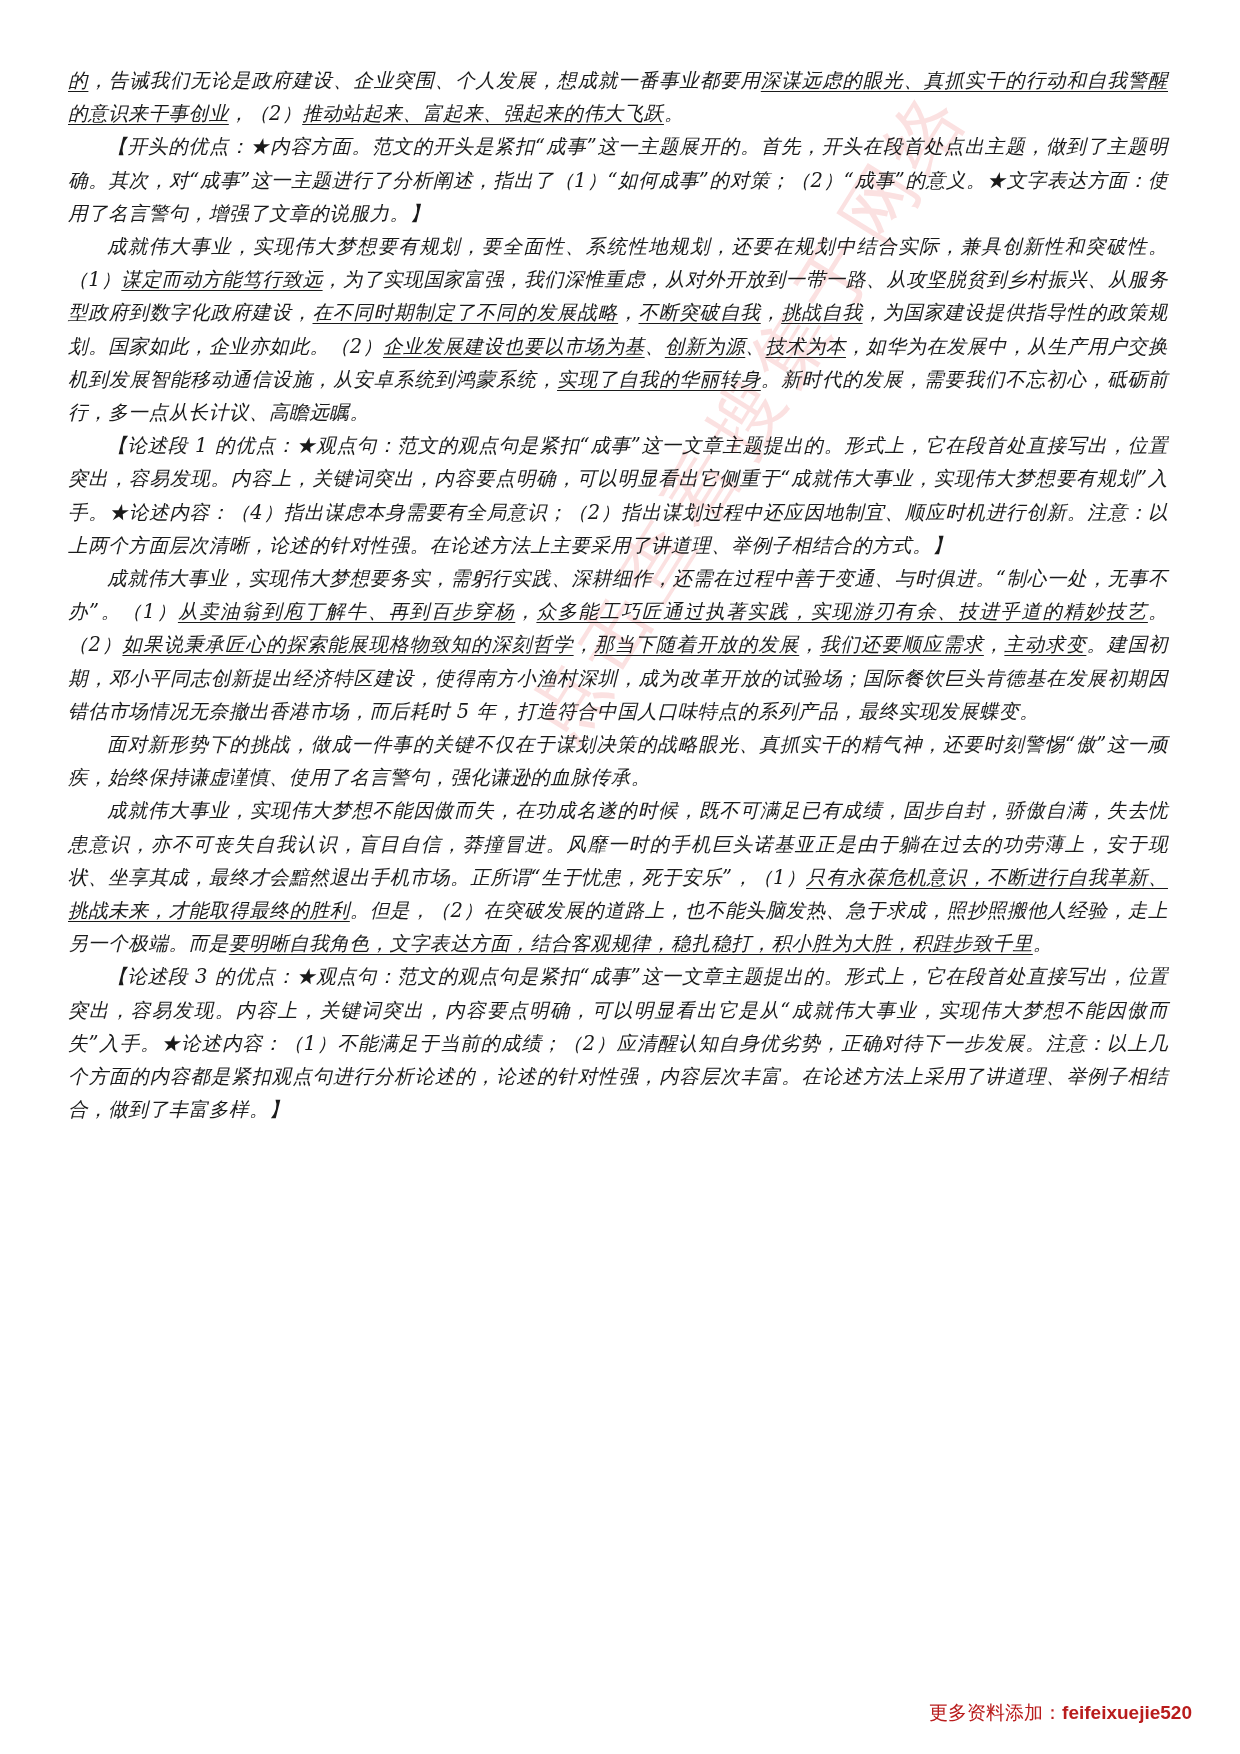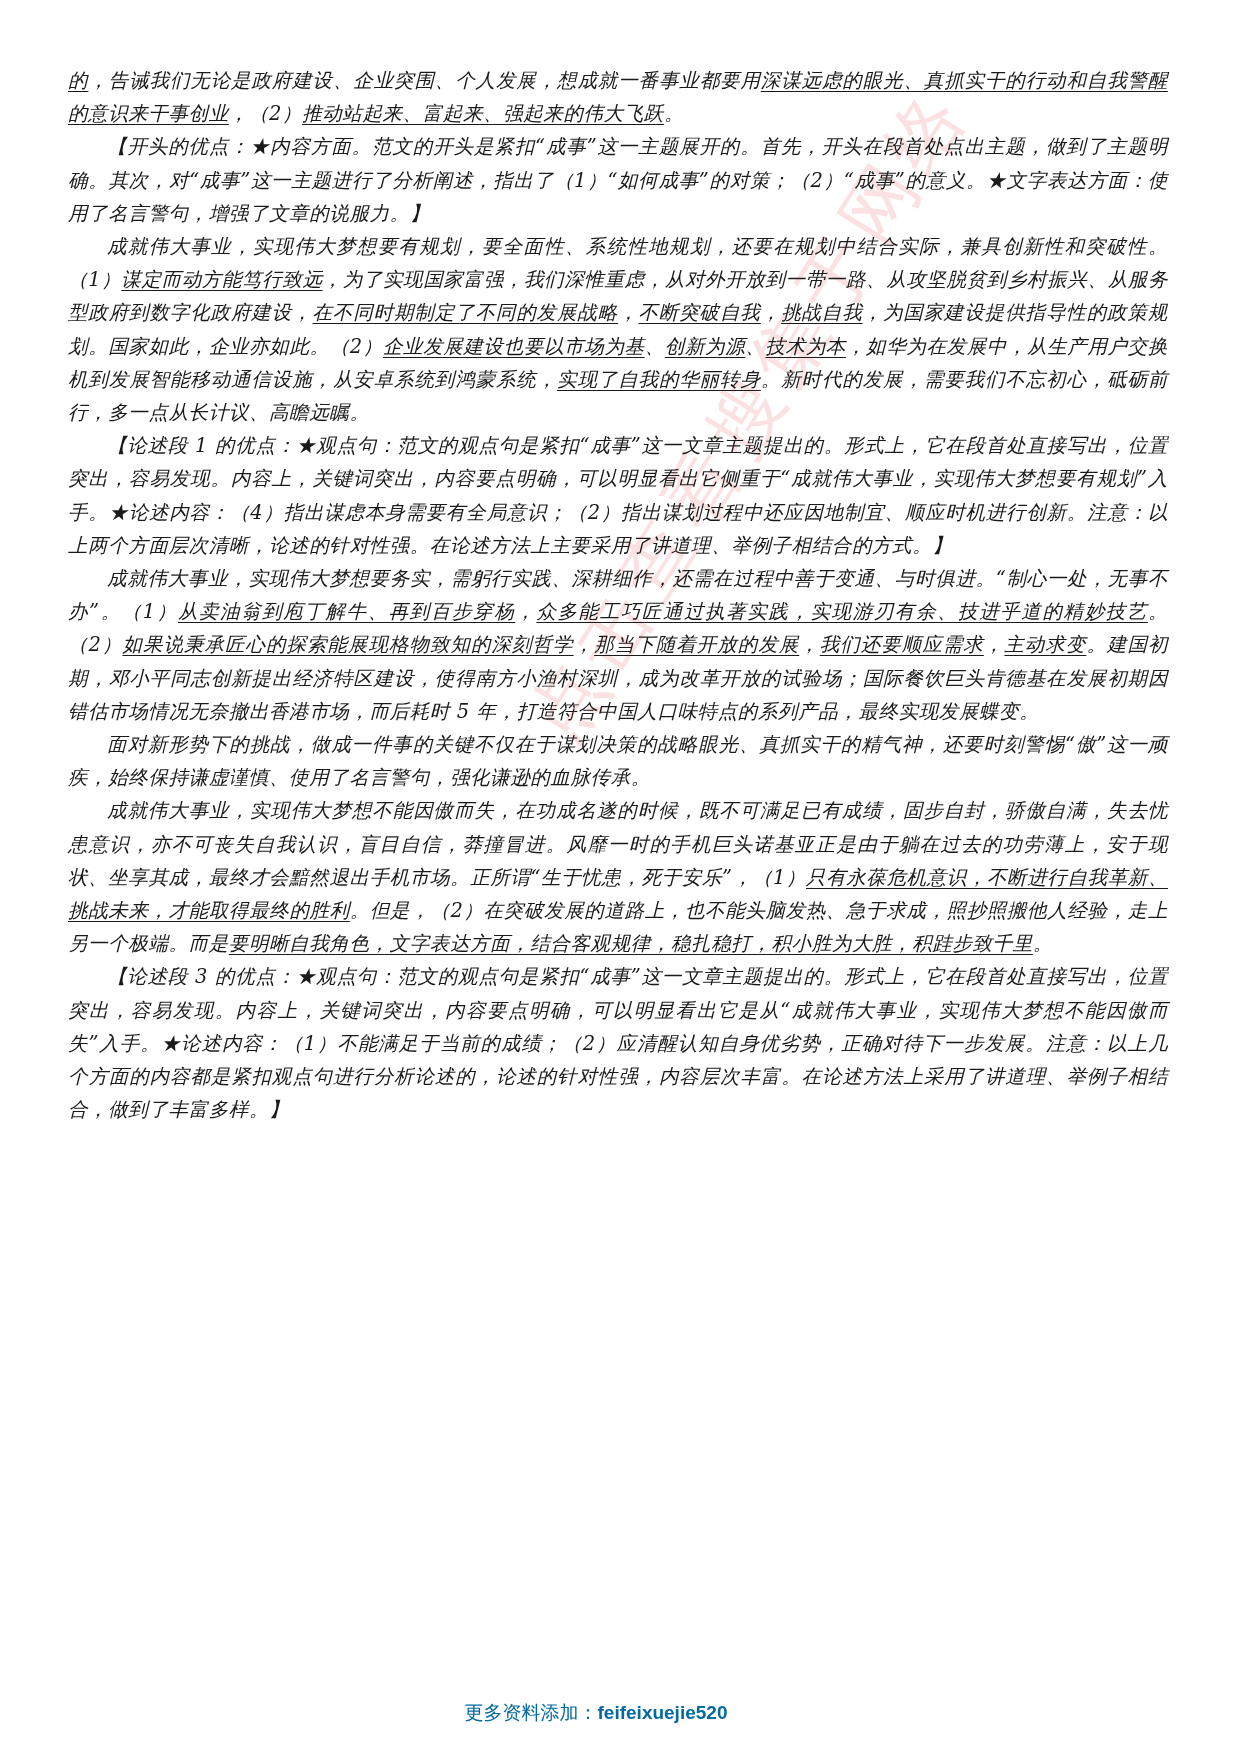--- a/index.html
+++ b/index.html
@@ -17,22 +17,22 @@
   .para.indent { text-indent: 2em; }
   .para.note { text-indent: 2em; }
   .u { text-decoration: underline; text-underline-offset: 4px; text-decoration-thickness: 1px; }
   .watermark {
     position: absolute; left: 380px; top: 380px; width: 720px;
     transform: rotate(-58deg); transform-origin: center center;
     font-family: "DejaVu Serif", serif; font-size: 74px; letter-spacing: 10px;
     color: rgba(230, 70, 70, 0.16); white-space: nowrap; pointer-events: none;
   }
   .footer {
-    position: absolute; left: 0; width: 1192px; top: 1700px; text-align: center;
-    font-size: 19px; font-weight: bold; color: #0369a1;
+    position: absolute; left: 0; width: 1192px; top: 1700px; text-align: right;
+    font-size: 19px; font-weight: bold; color: #b91c1c;
   }
   .footer .cn { font-family: "DejaVu Serif", serif; font-weight: normal; }
   .footer .id { font-family: "Liberation Sans", sans-serif; font-weight: bold; }
 </style>
 </head>
 <body>
 
 <div class="watermark">点击查看搜集于网络</div>
 
 <div class="page">

